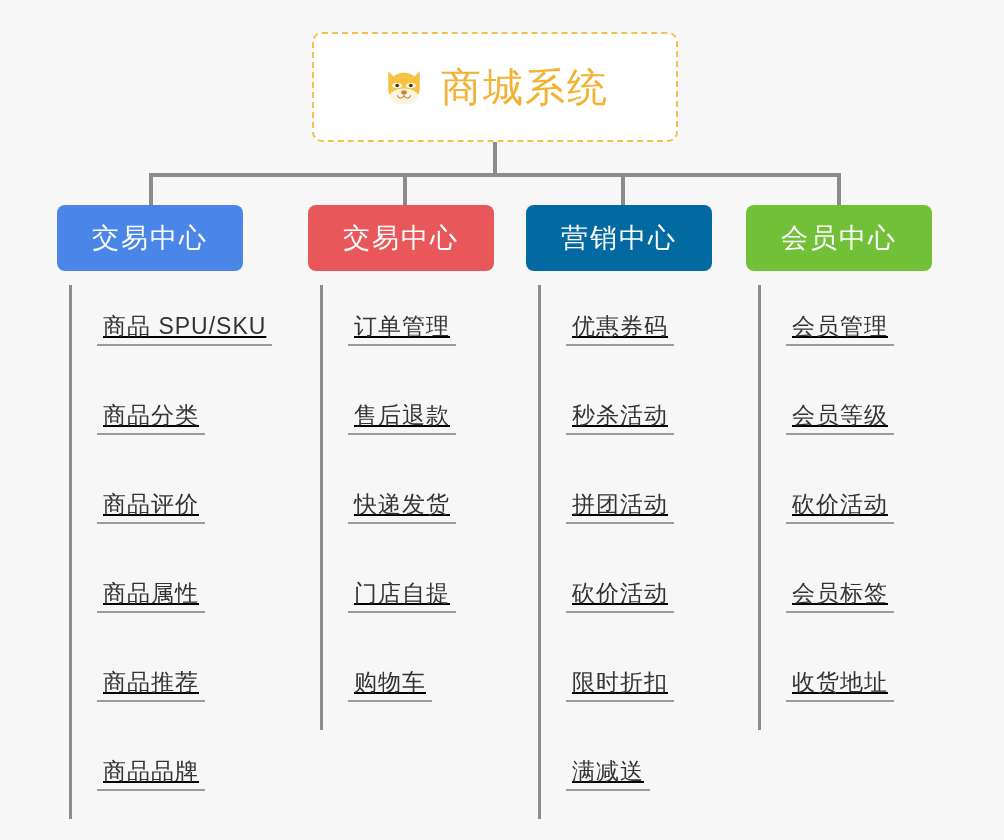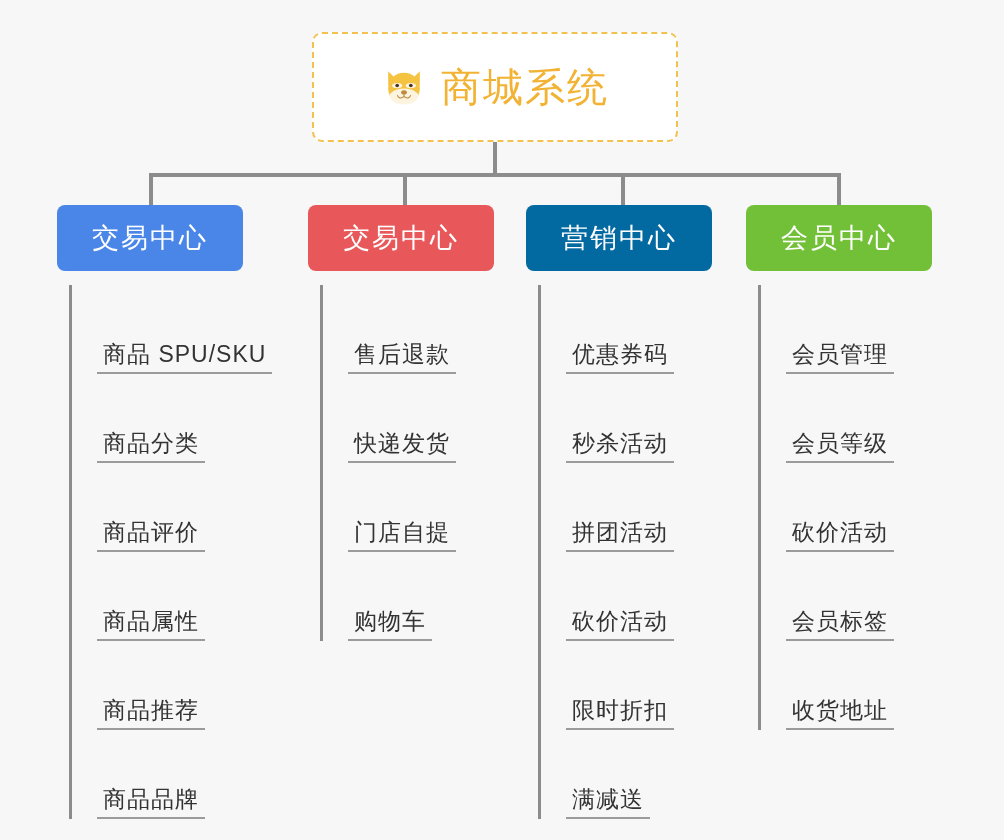--- a/index.html
+++ b/index.html
@@ -101,23 +101,24 @@
     left: 12px;
     top: 0;
     width: 3px;
     bottom: 0;
     background: #8c8c8c;
   }
   .leaf {
     position: relative;
     height: 89px;
     display: flex;
-    align-items: flex-end;
+    align-items: center;
     padding-left: 26px;
     box-sizing: border-box;
+    text-decoration: underline;
   }
   .leaf-label {
     font-size: 23px;
     color: #333333;
     line-height: 1.15;
     white-space: nowrap;
     padding: 0 6px 5px 6px;
     border-bottom: 2px solid #9b9b9b;
     letter-spacing: 1px;
   }
@@ -179,20 +180,23 @@
     </div>
   </div>
 
   <div class="branch" style="left:308px;width:186px">
     <div class="branch-header" style="background:#e8585a">
       <span>交易中心</span>
     </div>
     <div class="branch-body">
       <div class="spine"></div>
       <div class="leaf">
+          <span class="leaf-label">订单管理</span>
+        </div>
+      <div class="leaf">
           <span class="leaf-label">售后退款</span>
         </div>
       <div class="leaf">
           <span class="leaf-label">快递发货</span>
         </div>
       <div class="leaf">
           <span class="leaf-label">门店自提</span>
         </div>
       <div class="leaf">
           <span class="leaf-label">购物车</span>

